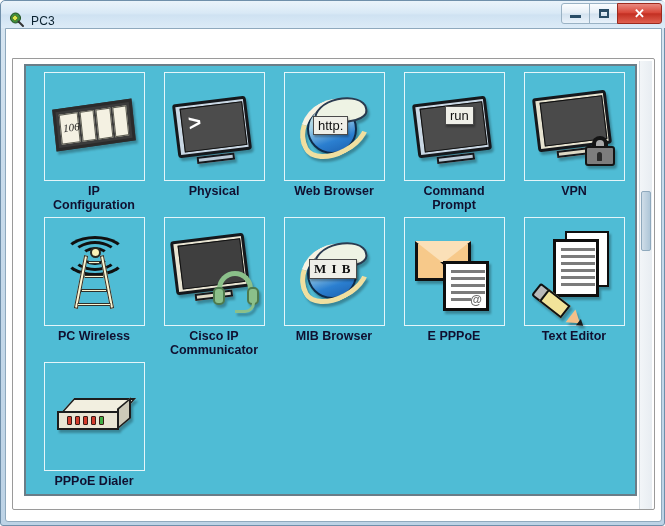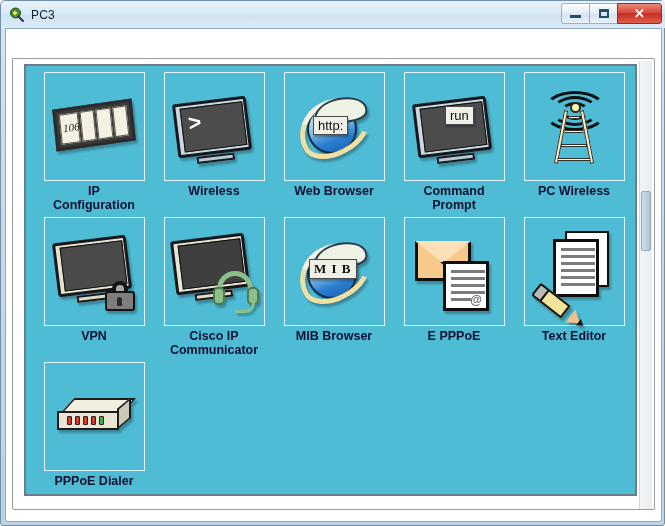--- a/index.html
+++ b/index.html
@@ -29,21 +29,21 @@
     border: 1px solid #8fa9bd;
     border-radius: 0 0 3px 3px;
   }
 
   
   .titlebar {
     position: absolute;
     left: 0; top: 0;
     width: 665px; height: 27px;
     display: flex;
-    align-items: center;
+    align-items: flex-end;
     padding-left: 8px;
     background: linear-gradient(to bottom, #eaf3fa 0%, #d9e9f6 45%, #cfe2f2 52%, #dcebf7 100%);
     border-radius: 5px 5px 0 0;
   }
   .app-icon {
     width: 16px; height: 16px;
     position: relative;
     margin-right: 6px;
     flex: 0 0 auto;
   }
@@ -392,21 +392,21 @@
           <div class="icon-box">
             <div class="icon-art sh">
               <div class="mon">
                 <div class="bezel"></div>
                   <div class="screen"></div>
                   <div class="foot"></div>
                 <div class="prompt">&gt;</div>
               </div>
             </div>
           </div>
-          <div class="cell-label">Wireless</div>
+          <div class="cell-label">Physical</div>
         </div>
 
         <div class="cell">
           <div class="icon-box">
             <div class="icon-art sh">
               <div class="globe">
                 <div class="ball"></div>
                 <div class="swoosh"></div>
                 <div class="swoosh2"></div>
               </div>
@@ -422,20 +422,38 @@
               <div class="mon">
                 <div class="bezel"></div>
                   <div class="screen"></div>
                   <div class="foot"></div>
               </div>
               <div class="tag" style="left:34px; top:22px;">run</div>
             </div>
           </div>
           <div class="cell-label">Command
 Prompt</div>
+        </div>
+
+        <div class="cell">
+          <div class="icon-box">
+            <div class="icon-art sh">
+              <div class="mon" style="top:10px;">
+                <div class="bezel" style="background:#e6e2cf;"></div>
+                <div class="screen" style="background:#4a4a4a;"></div>
+                <div class="foot" style="background:#ddd8c4;"></div>
+              </div>
+              <div class="lock">
+                <div class="shk"></div>
+                  <div class="body"></div>
+                  <div class="hole"></div>
+              </div>
+            </div>
+          </div>
+          <div class="cell-label">VPN</div>
         </div>
 
         <div class="cell">
           <div class="icon-box">
             <div class="icon-art">
               <div class="tower">
                 <div class="wave" style="left:22px; top:10px; width:28px; height:18px;"></div>
                 <div class="wave" style="left:13px; top:4px; width:46px; height:30px;"></div>
                 <div class="wave" style="left:4px; top:-1px; width:64px; height:40px;"></div>
                 <div class="ball"></div>
@@ -446,38 +464,20 @@
                   <div class="rung" style="top:20px; width:19px;"></div>
                   <div class="rung" style="top:34px; width:26px;"></div>
                   <div class="rung" style="top:48px; width:33px;"></div>
                 </div>
               </div>
             </div>
           </div>
           <div class="cell-label">PC Wireless</div>
         </div>
 
-        <div class="cell">
-          <div class="icon-box">
-            <div class="icon-art sh">
-              <div class="mon" style="top:10px;">
-                <div class="bezel" style="background:#e6e2cf;"></div>
-                <div class="screen" style="background:#4a4a4a;"></div>
-                <div class="foot" style="background:#ddd8c4;"></div>
-              </div>
-              <div class="lock">
-                <div class="shk"></div>
-                  <div class="body"></div>
-                  <div class="hole"></div>
-              </div>
-            </div>
-          </div>
-          <div class="cell-label">VPN</div>
-        </div>
-
 
         <div class="cell">
           <div class="icon-box">
             <div class="icon-art sh">
               <div class="mon" style="top:8px; left:2px;">
                 <div class="bezel" style="background:#e8e4d2;"></div>
                 <div class="screen" style="background:#3f3f3f;"></div>
                 <div class="foot" style="background:#ddd8c4;"></div>
               </div>
               <div class="headset">

